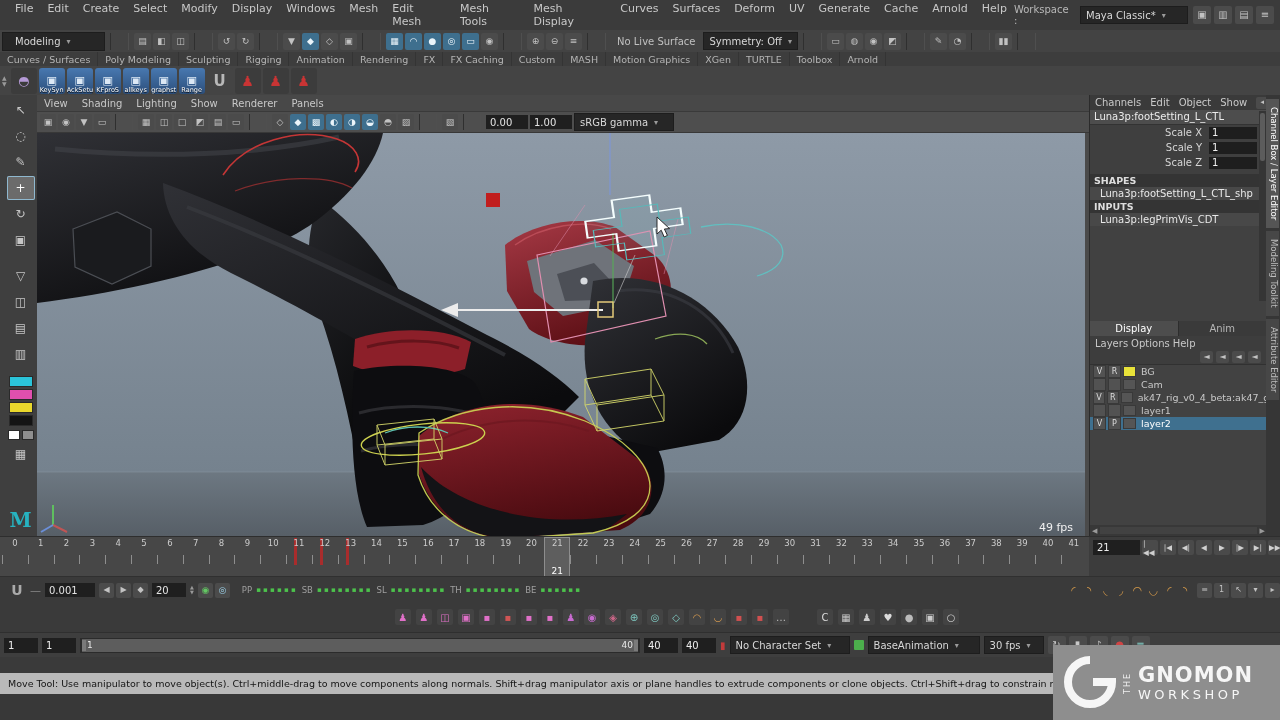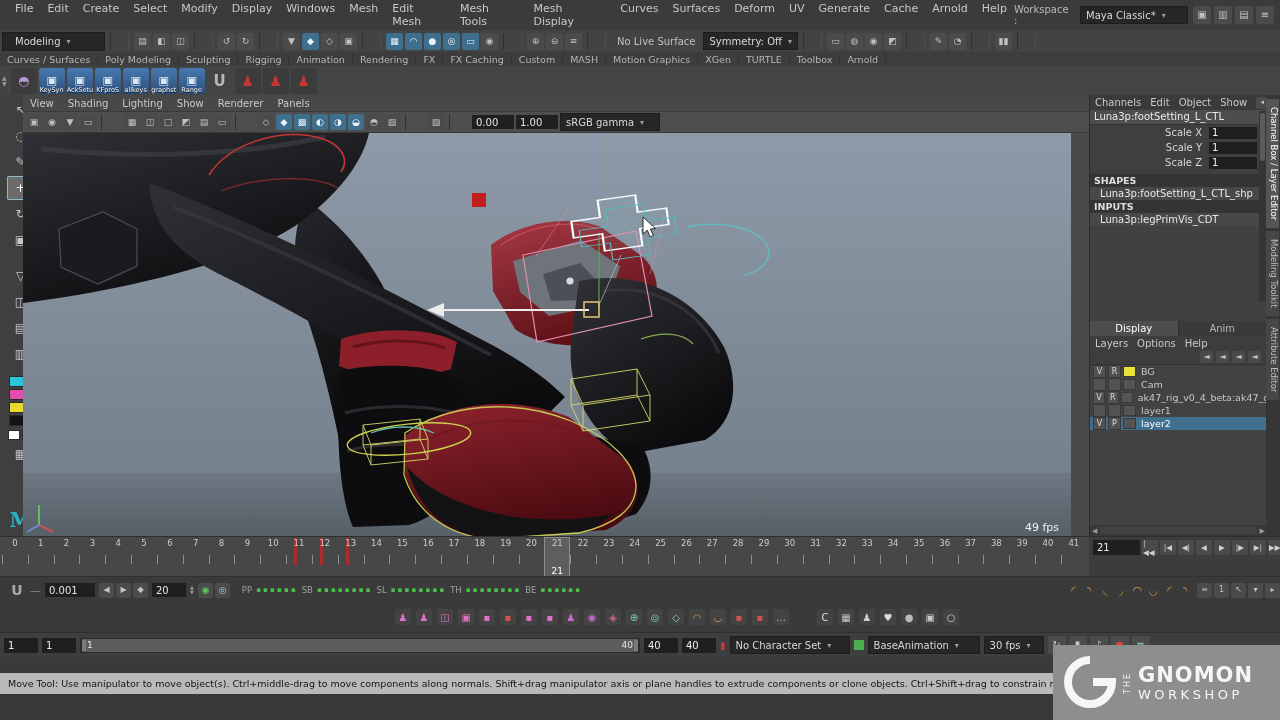--- a/index.html
+++ b/index.html
@@ -45,21 +45,21 @@
   .toolbox{left:0;top:95px;width:41px;height:441px;background:#3f3f3f;border-right:1px solid #2c2c2c;
            display:flex;flex-direction:column;align-items:center;padding-top:3px;gap:2px;}
   .tool{width:28px;height:24px;display:flex;align-items:center;justify-content:center;border-radius:2px;
         color:#c6c6c6;font-size:12px;}
   .tool.active{background:#6b6b6b;box-shadow:inset 0 0 0 1px #8fb8cf;color:#fff;}
   .swatch{width:22px;height:9px;border:1px solid #2a2a2a;}
   .swatch.small{width:10px;height:8px;display:inline-block;}
   .maya-logo{margin-top:auto;margin-bottom:6px;width:30px;height:26px;display:flex;align-items:center;justify-content:center;
              color:#27b3c0;font-weight:bold;font-size:20px;font-family:"DejaVu Serif","Liberation Serif",serif;}
   
-  .viewport{left:23px;top:95px;width:1136px;height:441px;background:#4a4a4a;}
+  .viewport{left:37px;top:95px;width:1136px;height:441px;background:#4a4a4a;}
   .vp-menus{height:16px;background:#484848;display:flex;align-items:center;gap:0;font-size:10px;border-bottom:1px solid #3a3a3a;}
   .vp-menu{padding:0 7px;color:#c8c8c8;}
   .vp-toolbar{height:20px;background:#4e4e4e;display:flex;align-items:center;gap:2px;padding:0 3px;border-bottom:1px solid #383838;}
   .vp-toolbar .icon-btn{width:16px;height:16px;font-size:9px;}
   .field{display:inline-flex;align-items:center;background:#1f1f1f;color:#e4e4e4;height:14px;padding:0 4px;font-size:10px;}
   .vp-canvas{position:relative;width:1048px;height:405px;overflow:hidden;}
   .vp-canvas svg{position:absolute;left:0;top:0;}
   
   .right-panel{left:1089px;top:95px;width:177px;height:441px;background:#3f3f3f;border-left:1px solid #2b2b2b;
                display:flex;flex-direction:column;}
@@ -71,21 +71,21 @@
   .cb-attr-val{width:42px;background:#1e1e1e;color:#f0f0f0;height:12px;line-height:12px;padding:0 3px;}
   .cb-section{height:13px;background:#343434;color:#dddddd;font-weight:bold;font-size:9.5px;line-height:13px;padding:0 4px;}
   .cb-shape{height:13px;font-size:10px;line-height:13px;padding:0 4px 0 10px;color:#e8e8e8;background:#484848;
             white-space:nowrap;overflow:hidden;}
   .cb-spacer{flex:1;background:#414141;}
   .vscroll{position:absolute;right:1px;top:16px;width:7px;height:190px;background:#353535;}
   .vscroll .thumb{position:absolute;top:2px;left:1px;width:5px;height:48px;background:#5c5c5c;border-radius:2px;}
   .layer-tabs{height:15px;display:flex;background:#333333;}
   .layer-tab{flex:1;text-align:center;font-size:10px;line-height:15px;color:#b5b5b5;background:#3a3a3a;border-right:1px solid #2d2d2d;}
   .layer-tab.active{background:#4d4d4d;color:#fff;}
-  .layer-menus{height:14px;display:flex;align-items:center;gap:9px;padding:0 5px;font-size:10px;background:#3d3d3d;}
+  .layer-menus{height:14px;display:flex;align-items:center;gap:3px;padding:0 5px;font-size:10px;background:#3d3d3d;}
   .layer-btns{height:14px;display:flex;align-items:center;justify-content:flex-end;gap:3px;padding:0 6px;background:#3d3d3d;border-bottom:1px solid #313131;}
   .layer-btns .icon-btn{width:13px;height:12px;font-size:8px;}
   .layer-list{background:#424242;}
   .layer-row{display:flex;align-items:center;height:13px;font-size:10px;gap:2px;padding-left:3px;}
   .layer-row.sel{background:#3f708f;color:#fff;}
   .lv,.lt{width:11px;height:11px;background:#525252;border:1px solid #393939;font-size:8px;line-height:11px;text-align:center;color:#ddd;}
   .lsw{width:11px;height:9px;background:#555555;border:1px solid #393939;}
   .lname{padding-left:3px;white-space:nowrap;overflow:hidden;font-size:9.5px;}
   .layer-fill{flex:1;background:#424242;}
   .hscroll{height:11px;display:flex;align-items:center;justify-content:space-between;background:#383838;padding:0 2px;font-size:7px;color:#9a9a9a;}

